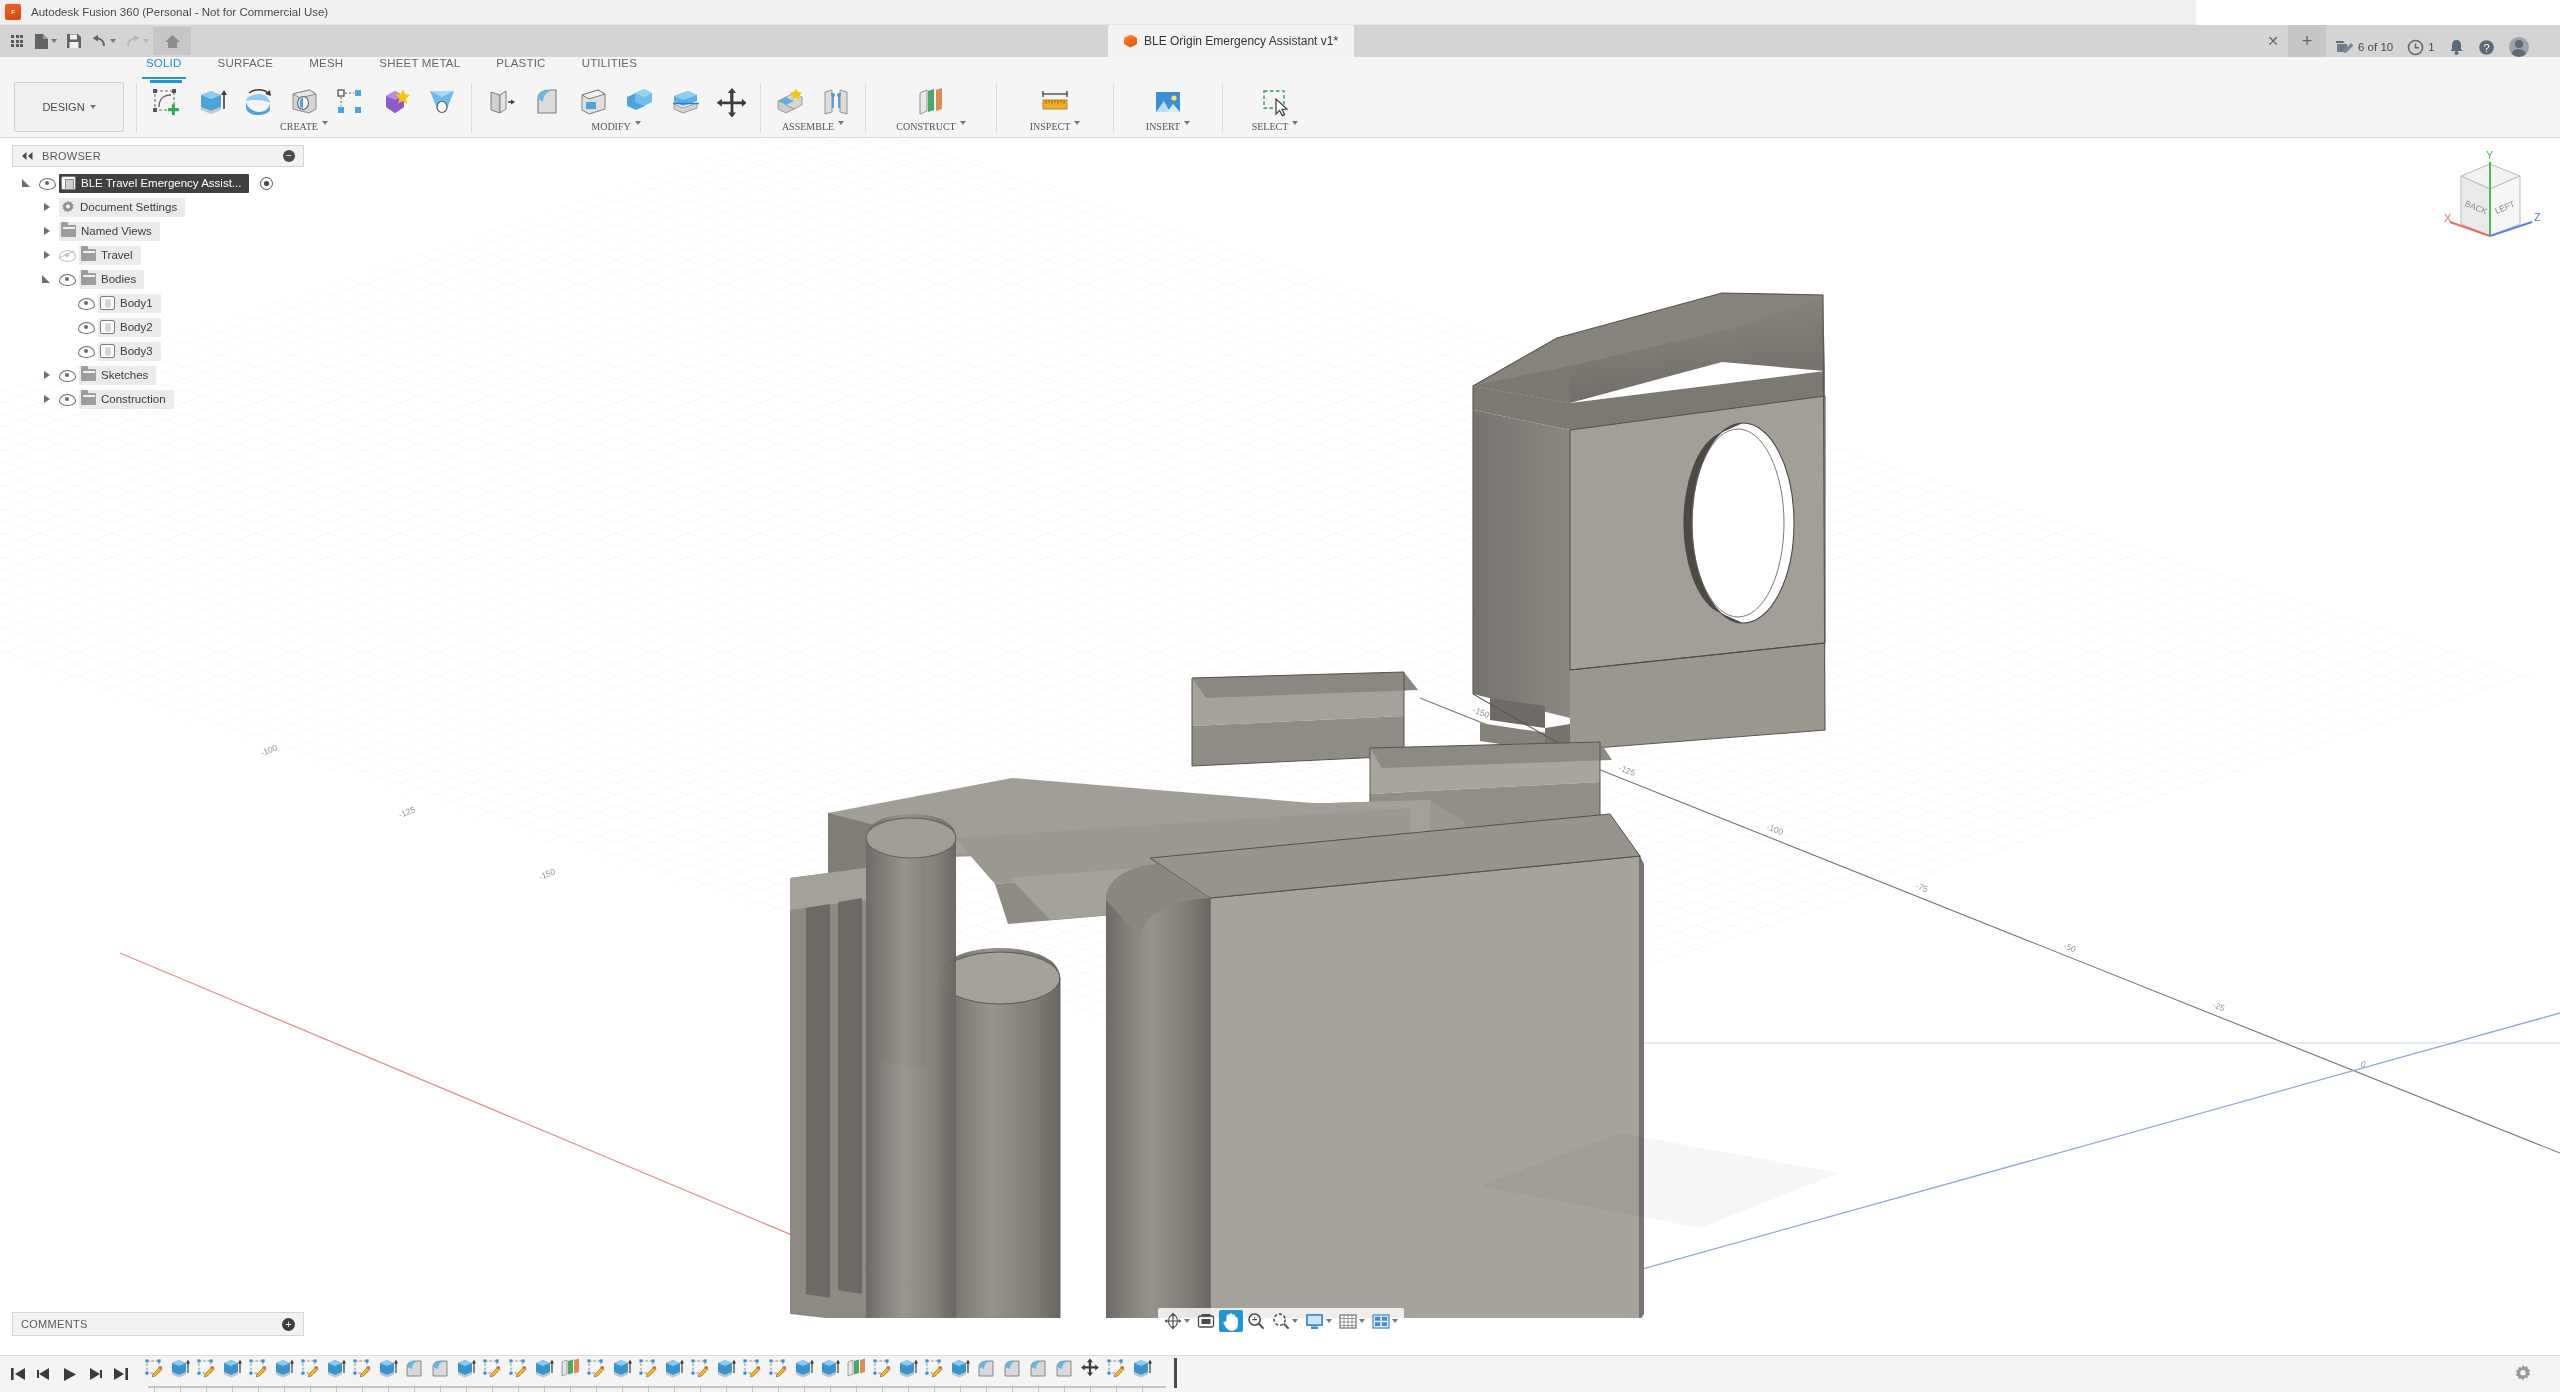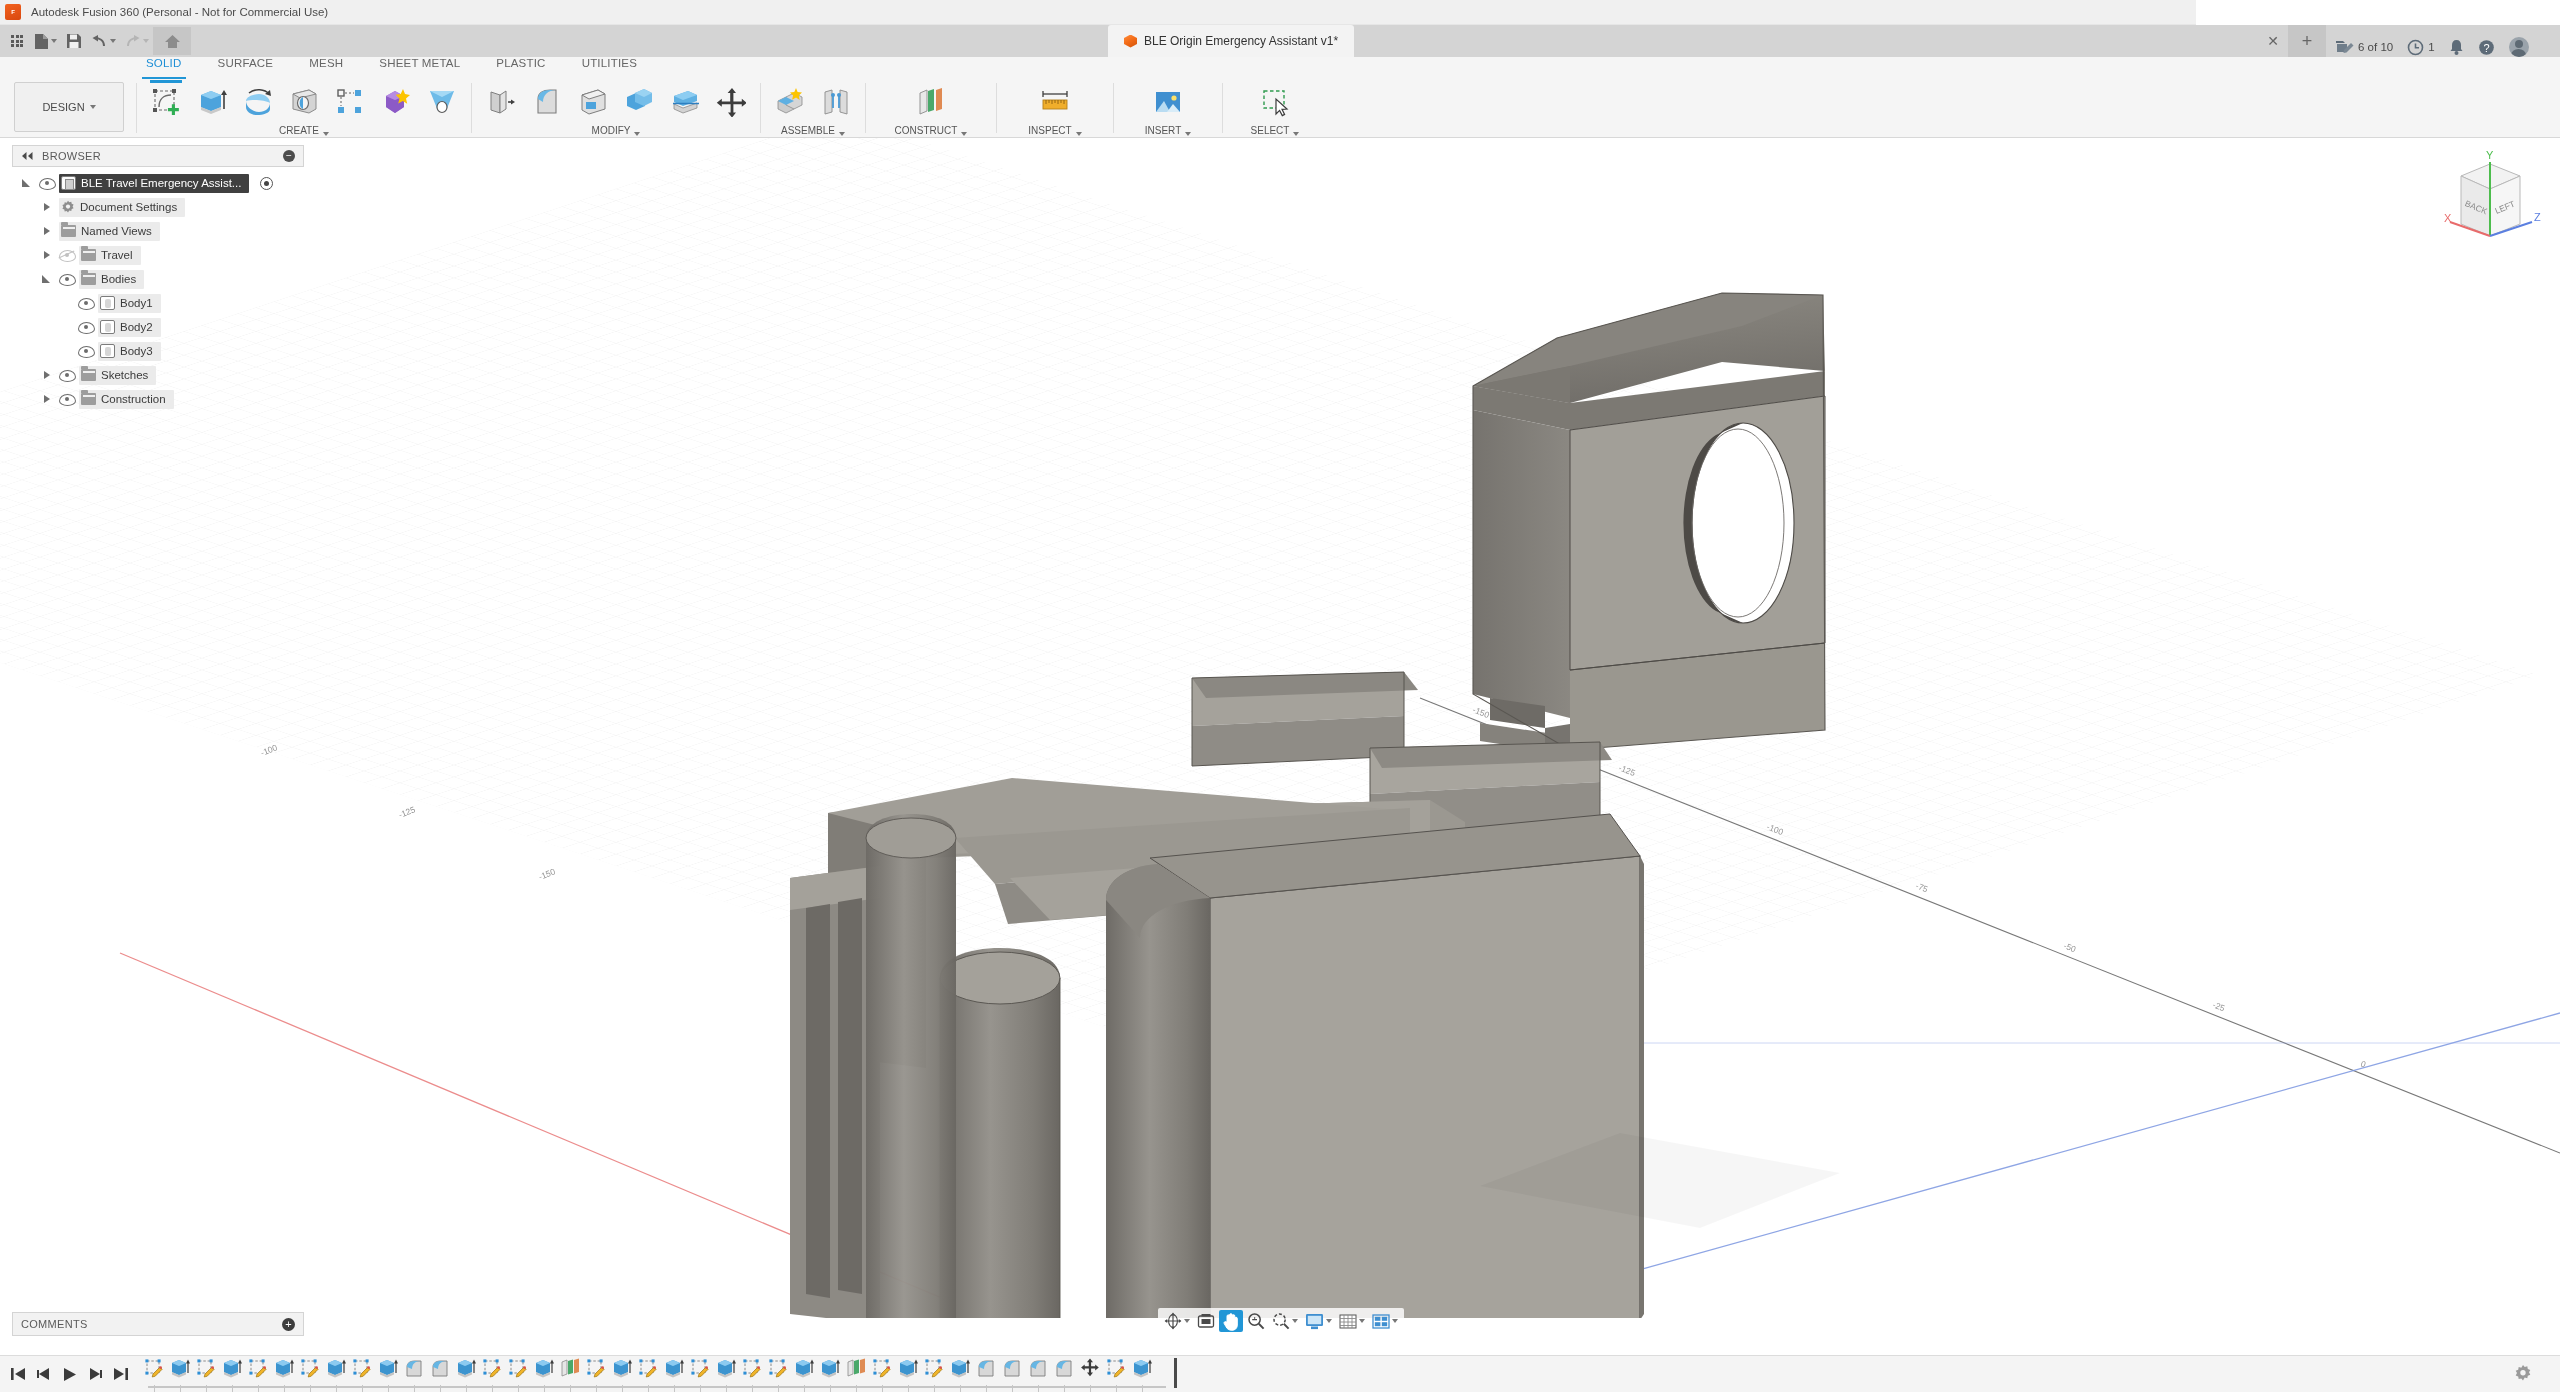--- a/index.html
+++ b/index.html
@@ -118,22 +118,22 @@
   }
   .design-btn {
     width: 110px; height: 50px; margin: 3px 0 0 14px;
     border: 1px solid #d0d0d0; background: #f0f0f0; border-radius: 2px;
     display: flex; align-items: center; justify-content: center; gap: 5px;
     font-size: 11px; color: #4a4a4a;
   }
   .rgroup { position: relative; height: 59px; display: flex; flex-direction: column; }
   .rgroup-icons { display: flex; align-items: flex-start; height: 42px; padding-top: 3px; }
   .rgroup-label {
-    display: flex; align-items: flex-end; justify-content: center; gap: 4px;
-    height: 15px; font-size: 10px; color: #555;
+    display: flex; align-items: flex-start; justify-content: center; gap: 4px;
+    height: 15px; font-size: 10px; color: #555; font-family: Liberation Serif, serif;
   }
   .rsep { width: 1px; height: 50px; background: #dddddd; margin: 4px 6px 0 6px; align-self: flex-start; }
   .ricon {
     position: relative; width: 46px; height: 40px;
     display: flex; align-items: center; justify-content: center;
   }
   .ricon.marked:before {
     content: ""; position: absolute; top: -2px; left: 7px; right: 7px;
     height: 3px; background: #2196d6;
   }

